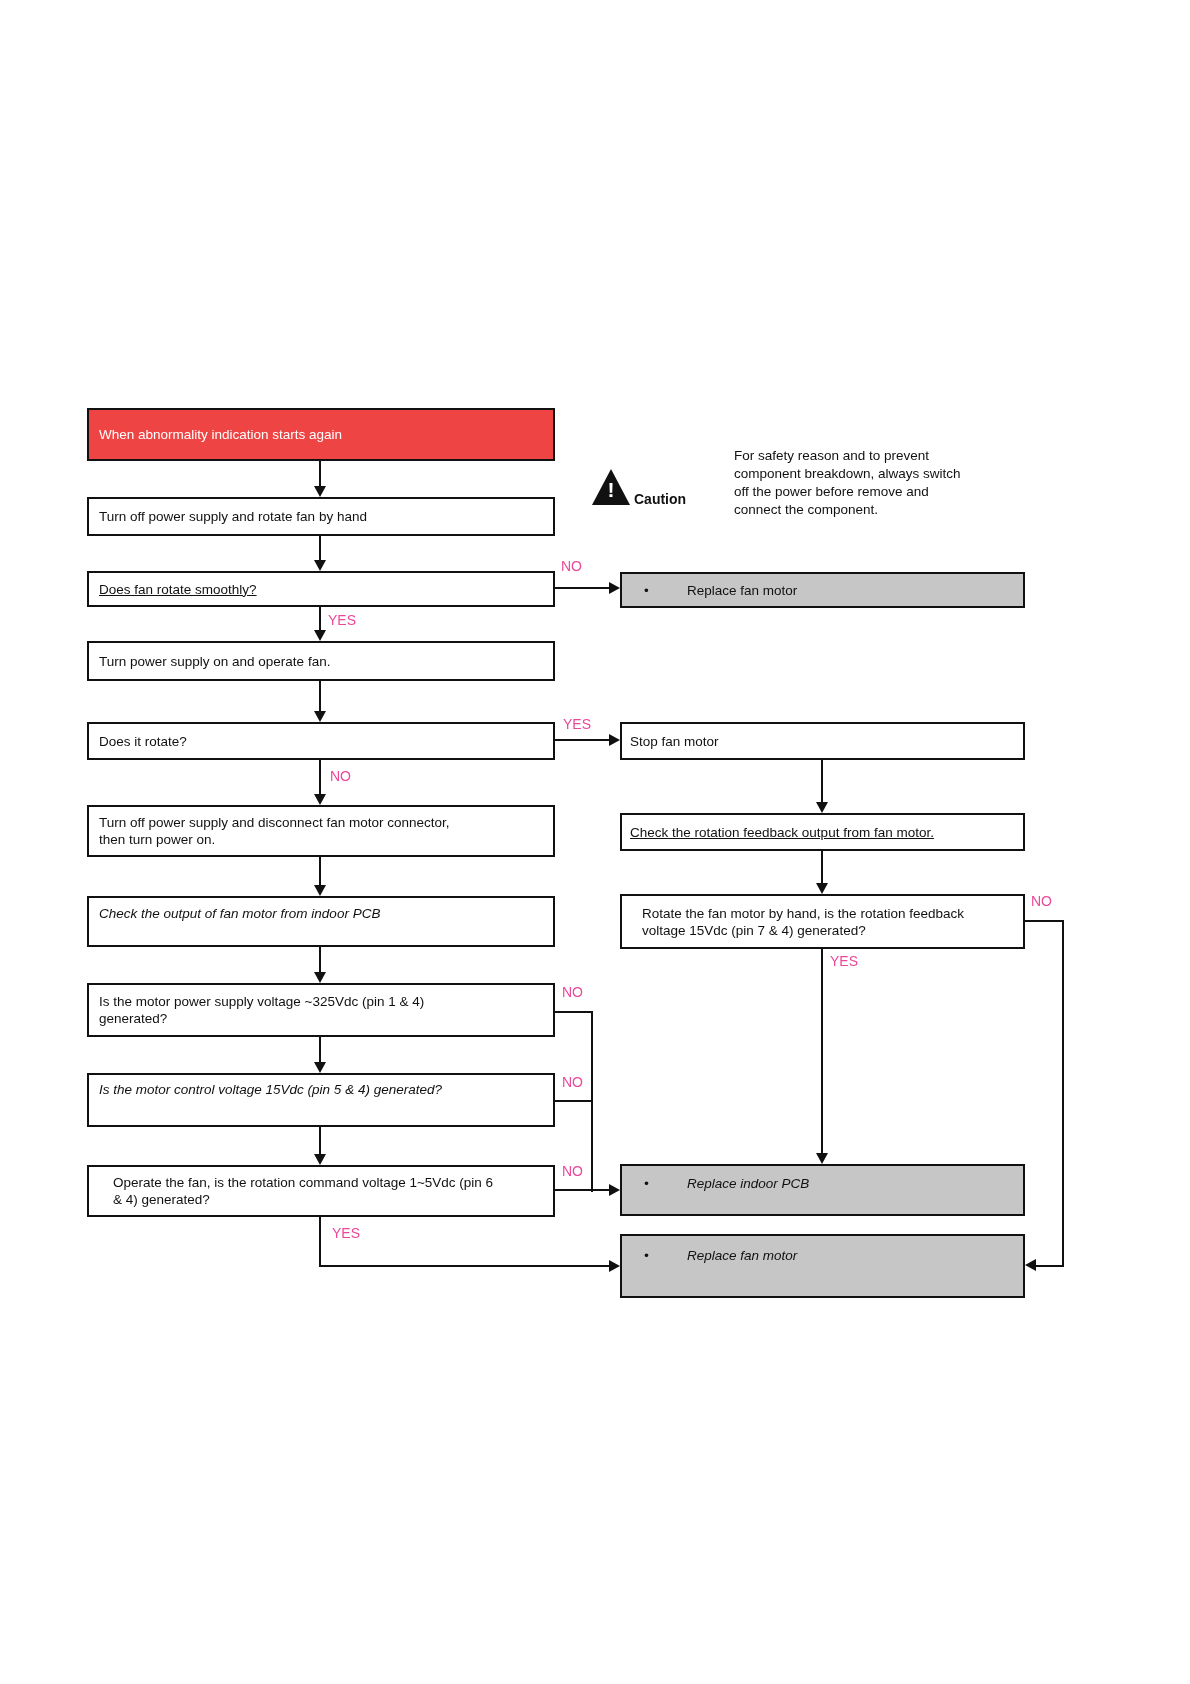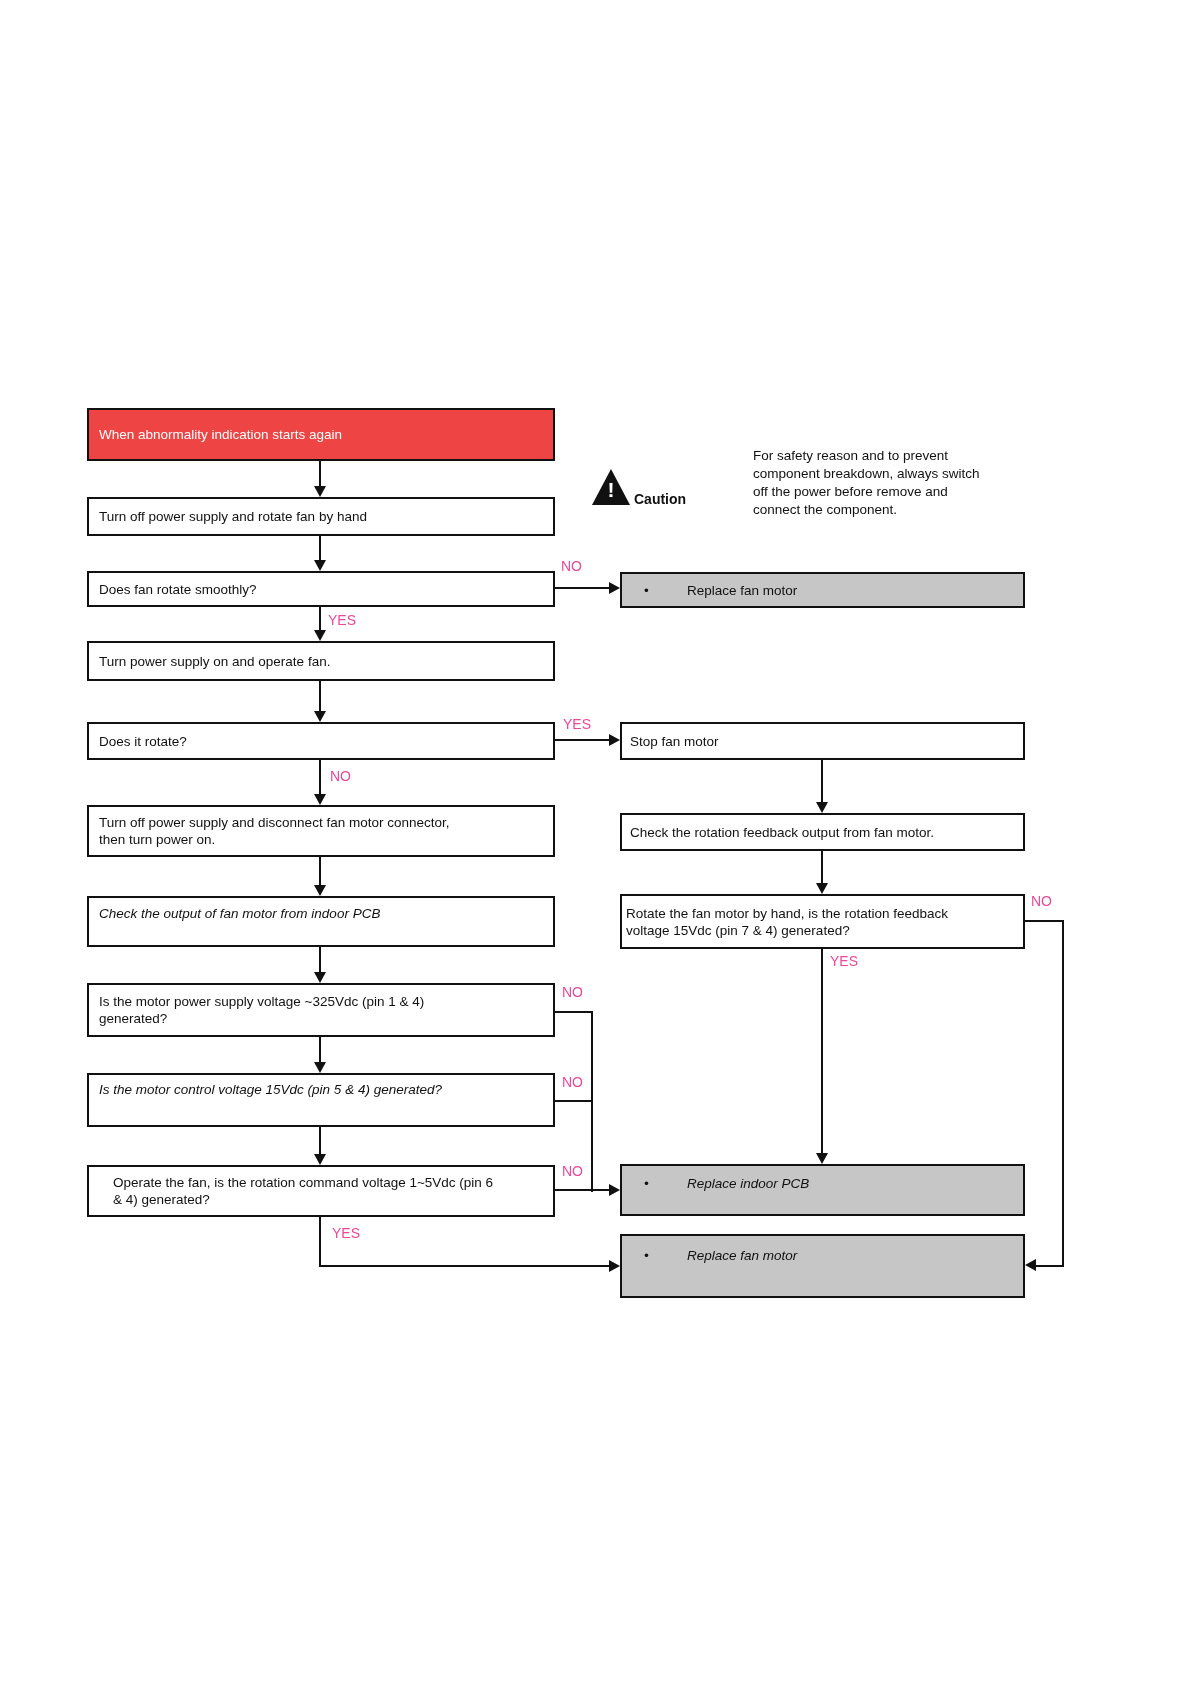--- a/index.html
+++ b/index.html
@@ -29,46 +29,46 @@
   .caution-text{position:absolute;font-size:13.5px;line-height:18px;white-space:pre-line;}
 </style>
 </head>
 <body>
 
 <div class="canvas">
 
   <div class="tri" style="left:592px;top:469px;"></div>
   <div class="excl" style="left:592px;top:479px;">!</div>
   <div class="caution-label" style="left:634px;top:491px;">Caution</div>
-  <div class="caution-text" style="left:753px;top:447px;">For safety reason and to prevent
+  <div class="caution-text" style="left:734px;top:447px;">For safety reason and to prevent
 component breakdown, always switch
 off the power before remove and
 connect the component.</div>
 
   <div class="node dark" style="left:87px;top:408px;width:468px;height:53px;">When abnormality indication starts again</div>
   <div class="node" style="left:87px;top:497px;width:468px;height:39px;">Turn off power supply and rotate fan by hand</div>
-  <div class="node" style="left:87px;top:571px;width:468px;height:36px;">Does fan rotate smoothly?</div>
+  <div class="node" style="left:87px;top:571px;width:468px;height:36px;text-decoration:underline;">Does fan rotate smoothly?</div>
   <div class="node" style="left:87px;top:641px;width:468px;height:40px;">Turn power supply on and operate fan.</div>
   <div class="node" style="left:87px;top:722px;width:468px;height:38px;">Does it rotate?</div>
   <div class="node" style="left:87px;top:805px;width:468px;height:52px;">Turn off power supply and disconnect fan motor connector,
 then turn power on.</div>
   <div class="node top" style="left:87px;top:896px;width:468px;height:51px;padding-top:7px;">Check the output of fan motor from indoor PCB</div>
   <div class="node" style="left:87px;top:983px;width:468px;height:54px;">Is the motor power supply voltage ~325Vdc (pin 1 &amp; 4)
 generated?</div>
   <div class="node top" style="left:87px;top:1073px;width:468px;height:54px;padding-top:6px;">Is the motor control voltage 15Vdc (pin 5 &amp; 4) generated?</div>
   <div class="node" style="left:87px;top:1165px;width:468px;height:52px;padding-left:24px;">Operate the fan, is the rotation command voltage 1~5Vdc (pin 6
 &amp; 4) generated?</div>
 
   <div class="node action" style="left:620px;top:572px;width:405px;height:36px;padding-left:16px;">
     <span class="bullet">•</span>
     <span>Replace fan motor</span>
   </div>
   <div class="node" style="left:620px;top:722px;width:405px;height:38px;padding-left:8px;">Stop fan motor</div>
-  <div class="node" style="left:620px;top:813px;width:405px;height:38px;padding-left:8px;">Check the rotation feedback output from fan motor.</div>
-  <div class="node" style="left:620px;top:894px;width:405px;height:55px;padding-left:4px;">Rotate the fan motor by hand, is the rotation feedback
+  <div class="node" style="left:620px;top:813px;width:405px;height:38px;padding-left:8px;text-decoration:underline;">Check the rotation feedback output from fan motor.</div>
+  <div class="node" style="left:620px;top:894px;width:405px;height:55px;padding-left:20px;">Rotate the fan motor by hand, is the rotation feedback
 voltage 15Vdc (pin 7 &amp; 4) generated?</div>
   <div class="node action top" style="left:620px;top:1164px;width:405px;height:52px;padding-left:16px;padding-top:9px;">
     <span class="bullet">•</span>
     <span>Replace indoor PCB</span>
   </div>
   <div class="node action top" style="left:620px;top:1234px;width:405px;height:64px;padding-left:16px;padding-top:11px;">
     <span class="bullet">•</span>
     <span>Replace fan motor</span>
   </div>
 

